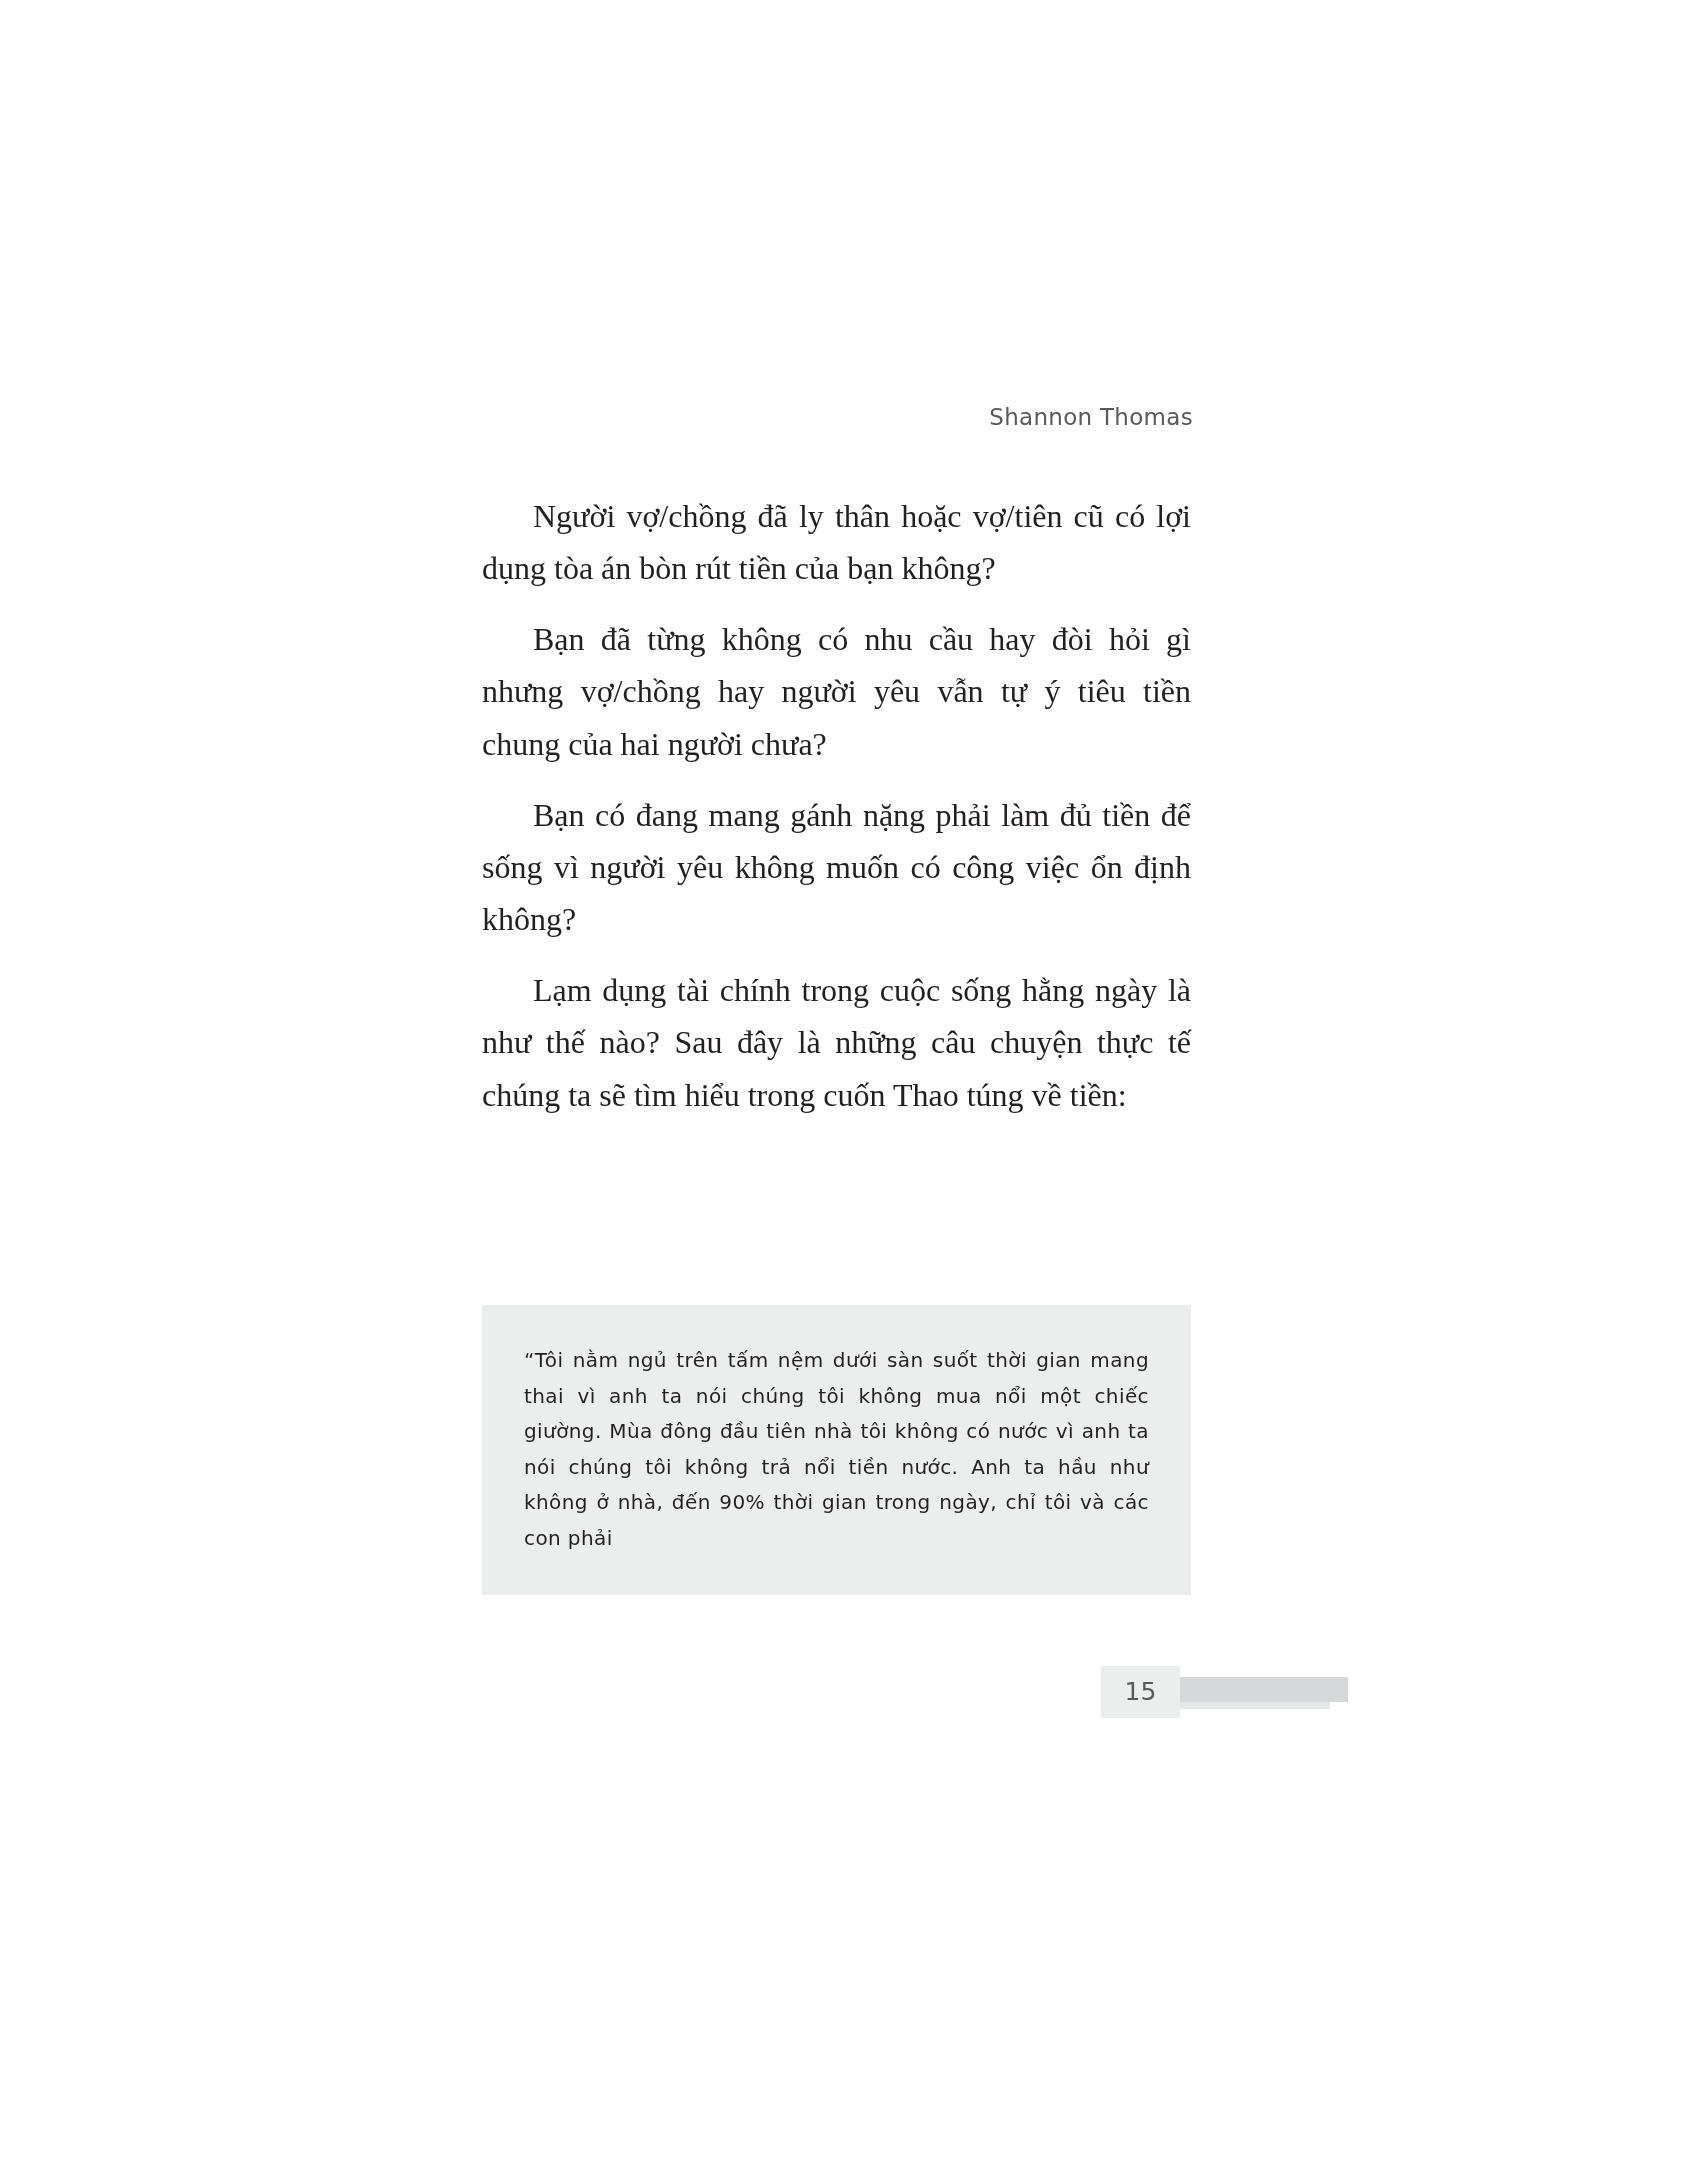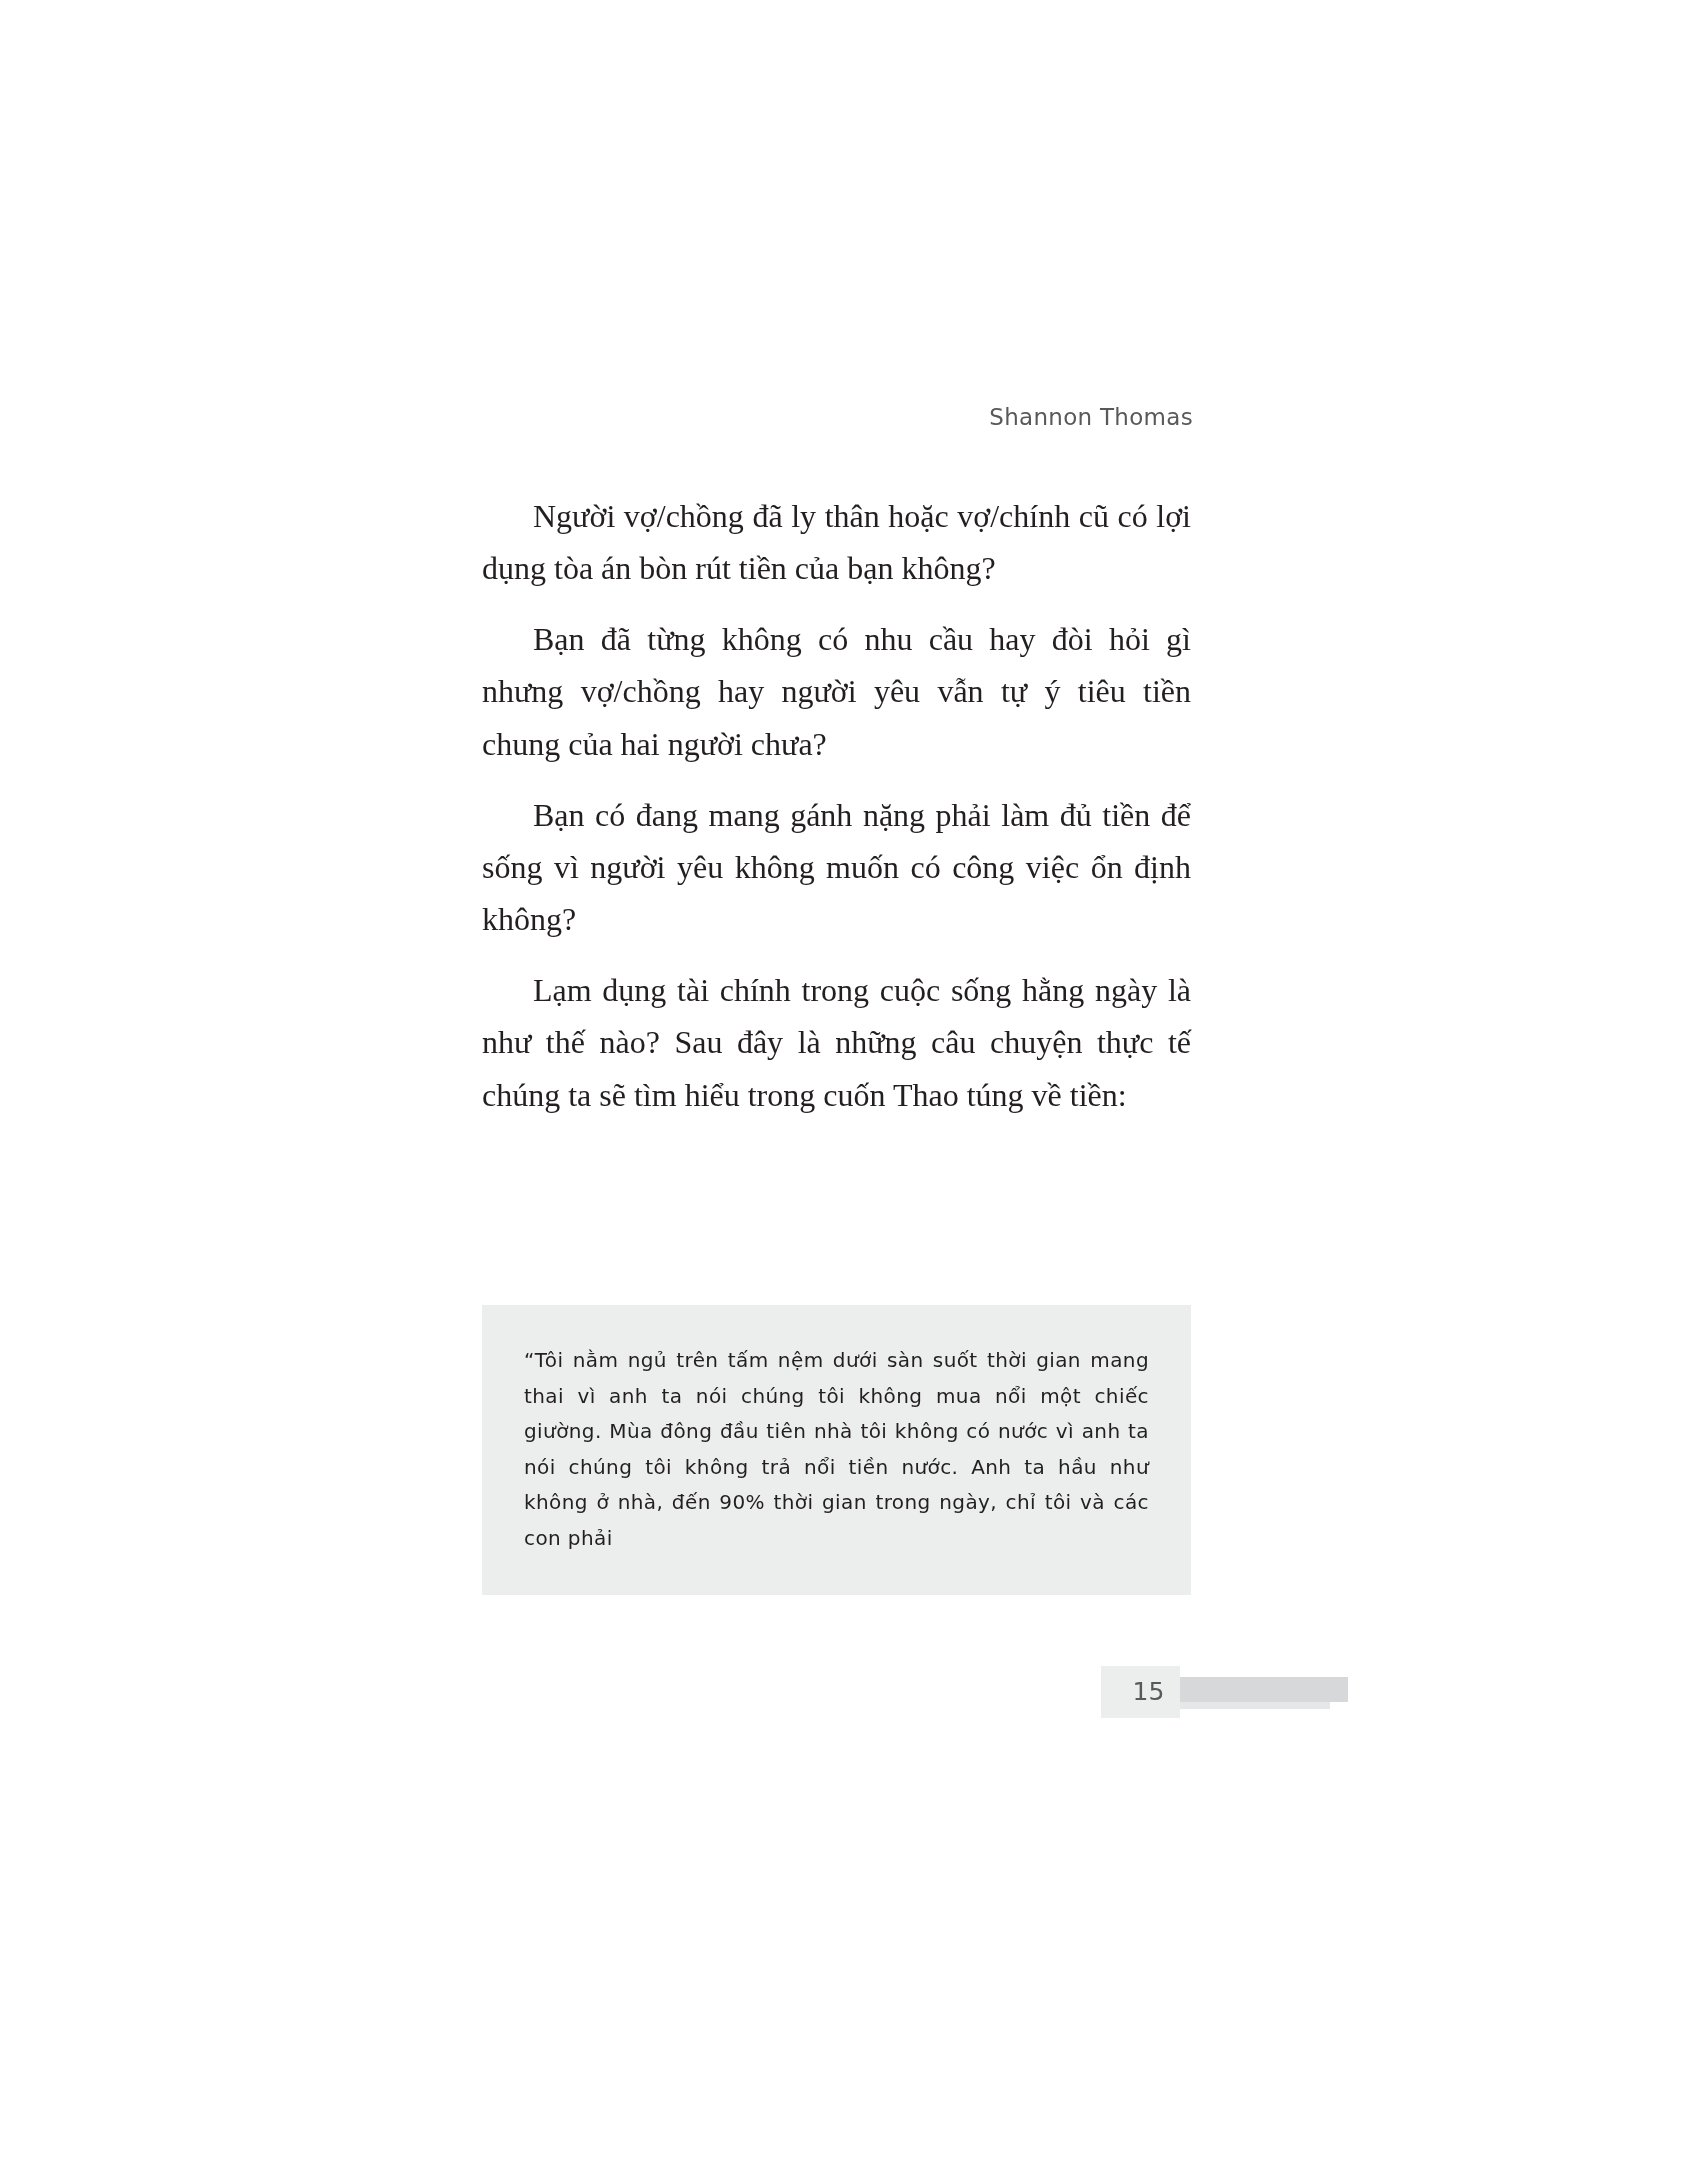--- a/index.html
+++ b/index.html
@@ -110,40 +110,40 @@
     content: "";
     position: absolute;
     left: 0;
     top: 25px;
     width: 150px;
     height: 7px;
     background: #e6e7e8;
   }
   .folio-number {
     position: absolute;
-    left: 8px;
+    left: 0;
     top: 0;
     width: 79px;
     height: 52px;
     line-height: 52px;
     text-align: center;
     font-family: "DejaVu Sans", sans-serif;
     font-size: 25px;
     color: #58595b;
   }
 </style>
 </head>
 <body>
 
 <div class="page">
 
   <div class="running-head">Shannon Thomas</div>
 
   <div class="text-column">
-    <p class="para">Người vợ/chồng đã ly thân hoặc vợ/chính cũ có lợi dụng tòa án bòn rút tiền của bạn không?</p>
+    <p class="para">Người vợ/chồng đã ly thân hoặc vợ/tiên cũ có lợi dụng tòa án bòn rút tiền của bạn không?</p>
     <p class="para">Bạn đã từng không có nhu cầu hay đòi hỏi gì nhưng vợ/chồng hay người yêu vẫn tự ý tiêu tiền chung của hai người chưa?</p>
     <p class="para">Bạn có đang mang gánh nặng phải làm đủ tiền để sống vì người yêu không muốn có công việc ổn định không?</p>
     <p class="para"><span>Lạm dụng tài chính trong cuộc sống hằng ngày là như thế nào? Sau đây là những câu chuyện thực tế chúng ta sẽ tìm hiểu trong cuốn </span><span class="ital">Thao túng về tiền</span><span>:</span></p>
   </div>
 
   <div class="quote-box">
     <p class="quote-text">“Tôi nằm ngủ trên tấm nệm dưới sàn suốt thời gian mang thai vì anh ta nói chúng tôi không mua nổi một chiếc giường. Mùa đông đầu tiên nhà tôi không có nước vì anh ta nói chúng tôi không trả nổi tiền nước. Anh ta hầu như không ở nhà, đến 90% thời gian trong ngày, chỉ tôi và các con phải</p>
   </div>
 
   <div class="folio-bar">

